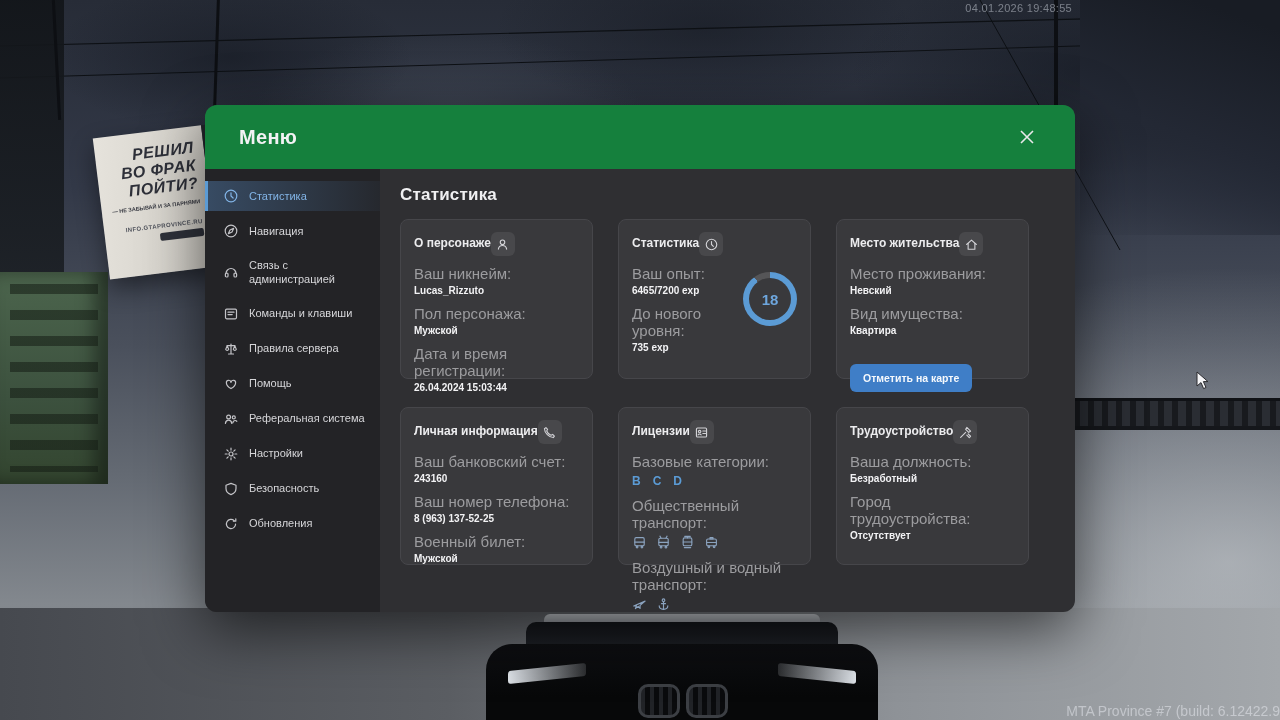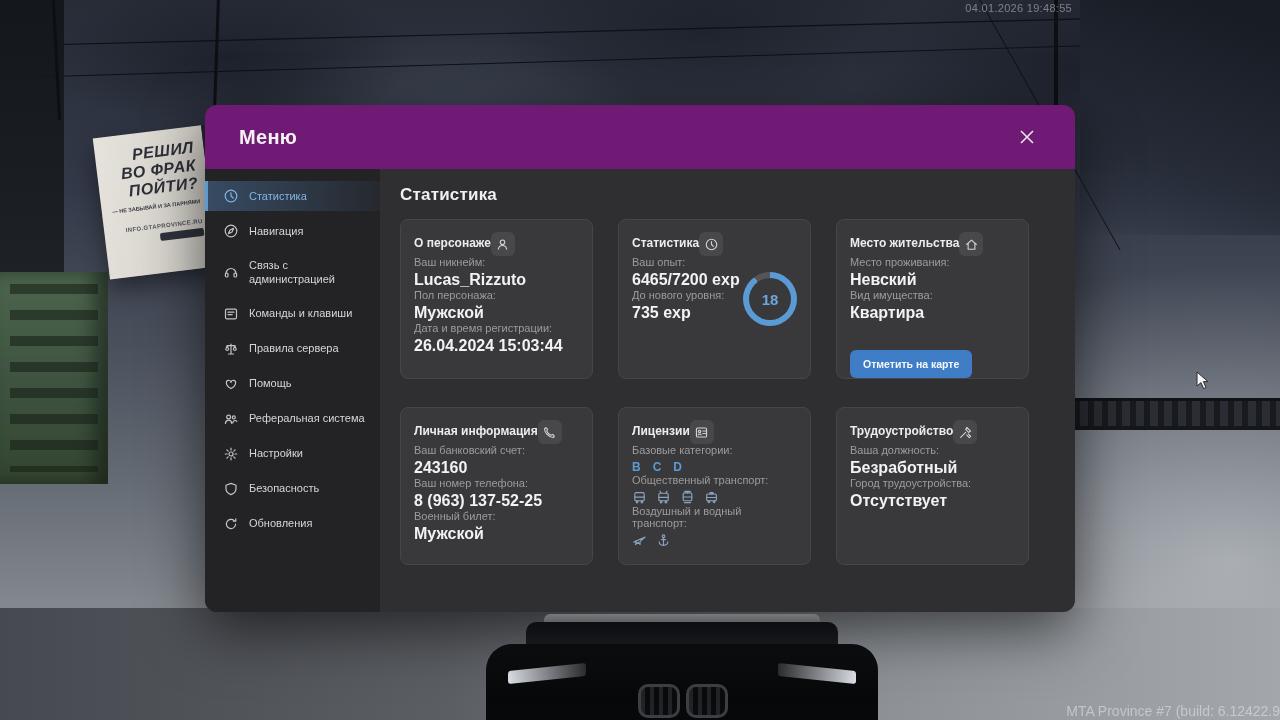--- a/index.html
+++ b/index.html
@@ -61,21 +61,21 @@
     background:linear-gradient(90deg, rgba(235,240,246,.95), rgba(235,240,246,.15)); border-radius:3px; }
   .headlight.hl { left:22px; transform:skewY(-6deg); }
   .headlight.hr { right:22px; transform:skewY(6deg) scaleX(-1); }
 
   .hud-datetime { position:absolute; top:2px; right:208px; font-size:11px; color:rgba(195,200,210,.55); letter-spacing:.3px; }
   .watermark { position:absolute; bottom:1px; right:0px; font-size:14px; color:rgba(235,238,244,.5); white-space:nowrap; }
 
   
   .menu-panel { position:absolute; left:205px; top:105px; width:870px; height:507px;
     border-radius:12px; overflow:hidden; background:#2f2f32; box-shadow:0 18px 60px rgba(0,0,0,.6); }
-  .menu-header { height:64px; background:#701a75; display:flex; align-items:center; padding:0 34px; }
+  .menu-header { height:64px; background:#15803d; display:flex; align-items:center; padding:0 34px; }
   .menu-title { font-size:20px; font-weight:700; color:#f2f2f4; letter-spacing:.3px; }
   .close-btn { margin-left:auto; width:28px; height:28px; display:flex; align-items:center; justify-content:center; cursor:pointer; }
   .close-btn svg { stroke:#e8e8ea; }
 
   .menu-body { display:flex; height:443px; }
   .sidebar { width:176px; background:#232326; padding:12px 0 10px; display:flex; flex-direction:column; gap:5px; overflow:hidden; }
   .side-item { display:flex; align-items:center; gap:10px; padding:7px 10px 7px 15px; border-left:3px solid transparent;
     color:#d6d6d9; font-size:11px; line-height:1.3; cursor:pointer; }
   .side-item .side-icon { flex:0 0 16px; height:16px; display:flex; align-items:center; justify-content:center; }
   .side-item svg { stroke:#c4c4c8; fill:none; stroke-width:1.2; stroke-linecap:round; stroke-linejoin:round; }
@@ -87,22 +87,22 @@
   .content-title { font-size:17px; font-weight:700; color:#f0f0f2; margin-bottom:14px; letter-spacing:.2px; }
   .cards { display:grid; grid-template-columns:repeat(3,193px); grid-template-rows:160px 158px; column-gap:25px; row-gap:28px; }
 
   .card { background:#39393c; border:1px solid #46464a; border-radius:8px; padding:12px 13px; position:relative; }
   .card-head { display:flex; align-items:flex-start; }
   .card-title { font-size:12px; font-weight:700; color:#ececee; padding-top:4px; }
   .card-icon { width:24px; height:24px; border-radius:6px; background:rgba(255,255,255,.08);
     display:flex; align-items:center; justify-content:center; flex:0 0 24px; }
   .card-icon svg { stroke:#d2d2d6; fill:none; stroke-width:1.2; stroke-linecap:round; stroke-linejoin:round; }
 
-  .f-label { font-size:11px; color:#9c9c9f; }
-  .f-value { margin-top:3px; font-size:16px; font-weight:700; color:#f2f2f4; }
+  .f-label { margin-top:9px; font-size:15px; color:#9c9c9f; }
+  .f-value { margin-top:3px; font-size:10px; font-weight:700; color:#f2f2f4; }
 
   .stats-row { display:flex; justify-content:space-between; align-items:flex-start; }
   .ring { position:relative; width:54px; height:54px; border-radius:50%; margin-top:16px; flex:0 0 54px; }
   .ring-hole { position:absolute; inset:6px; border-radius:50%; background:#39393c;
     display:flex; align-items:center; justify-content:center; font-size:15px; font-weight:700; color:#6ea6dd; }
 
   .map-btn { margin-top:28px; display:inline-block; background:#3f7ec7; color:#f4f8fc; font-size:10.5px; font-weight:700;
     padding:8px 13px; border:none; border-radius:6px; cursor:pointer; font-family:inherit; }
 
   .cat-row { margin-top:4px; display:flex; gap:12px; }

